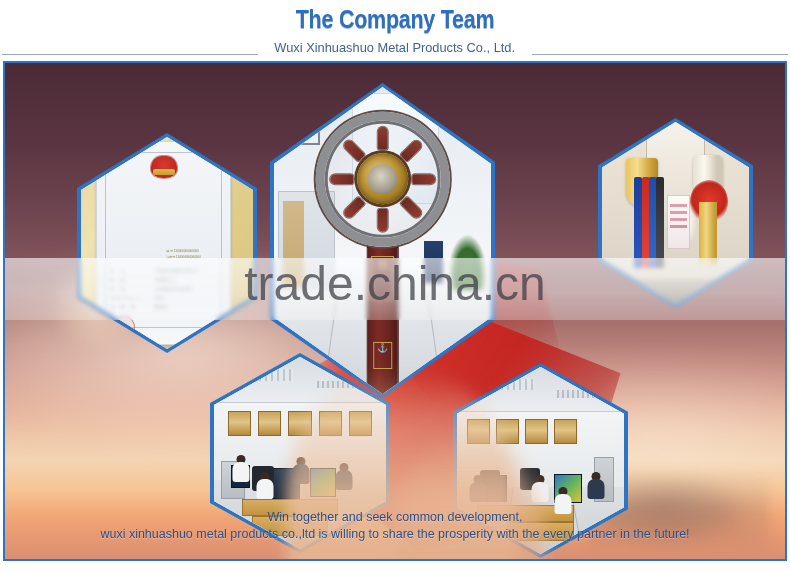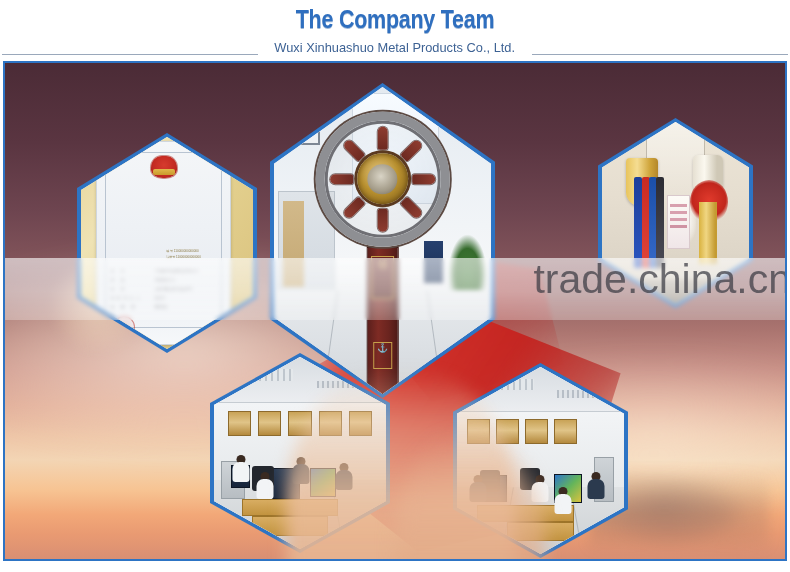--- a/index.html
+++ b/index.html
@@ -404,27 +404,26 @@
 
   
   .wm-band {
     position: absolute; left: 0; top: 195px; width: 100%; height: 62px;
     background: linear-gradient(to bottom, rgba(255,255,255,.62) 0%, rgba(255,255,255,.50) 55%, rgba(255,255,255,.30) 100%);
     backdrop-filter: blur(2px);
     pointer-events: none;
   }
   .wm-text {
     position: absolute; left: 0; top: 193px; width: 100%;
-    text-align: right;
+    text-align: center;
     font-family: "Liberation Sans", sans-serif;
-    font-size: 41px; font-weight: 400;
+    font-size: 48px; font-weight: 400;
     letter-spacing: 0px;
     color: rgba(58,58,66,.72);
     pointer-events: none;
-    margin-left: 6px;
   }
 
   
   .slogan {
     position: absolute; left: 0; bottom: 16px; width: 100%;
     text-align: center;
     color: #2e4f85;
     font-size: 12.5px; line-height: 17px;
     text-shadow: 0 1px 1px rgba(255,255,255,.35);
   }
@@ -645,15 +644,19 @@
         </div>
       </div>
     </div>
 
     <div class="bg-hand"></div>
     <div class="bg-hand2"></div>
 
     <div class="wm-band"></div>
     <div class="wm-text">trade.china.cn</div>
 
+    <div class="slogan">
+      <div>Win together and seek common development,</div>
+      <div>wuxi xinhuashuo metal products co.,ltd is willing to share the prosperity with the every partner in the future!</div>
+    </div>
 
   </div>
 </div>
 
 </body></html>

